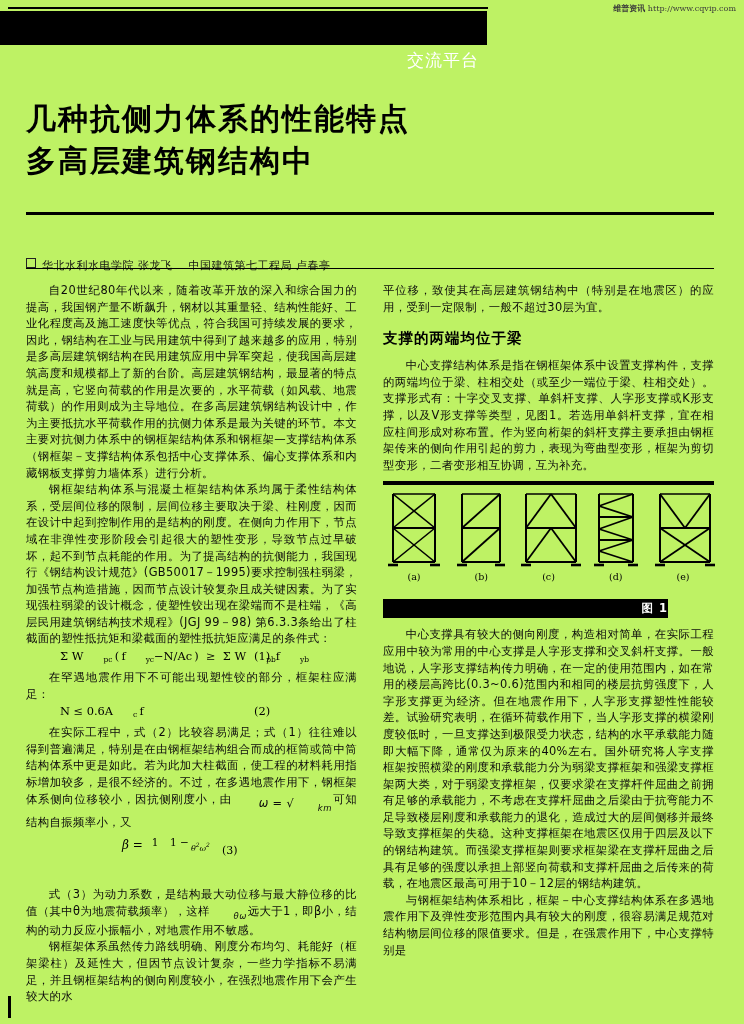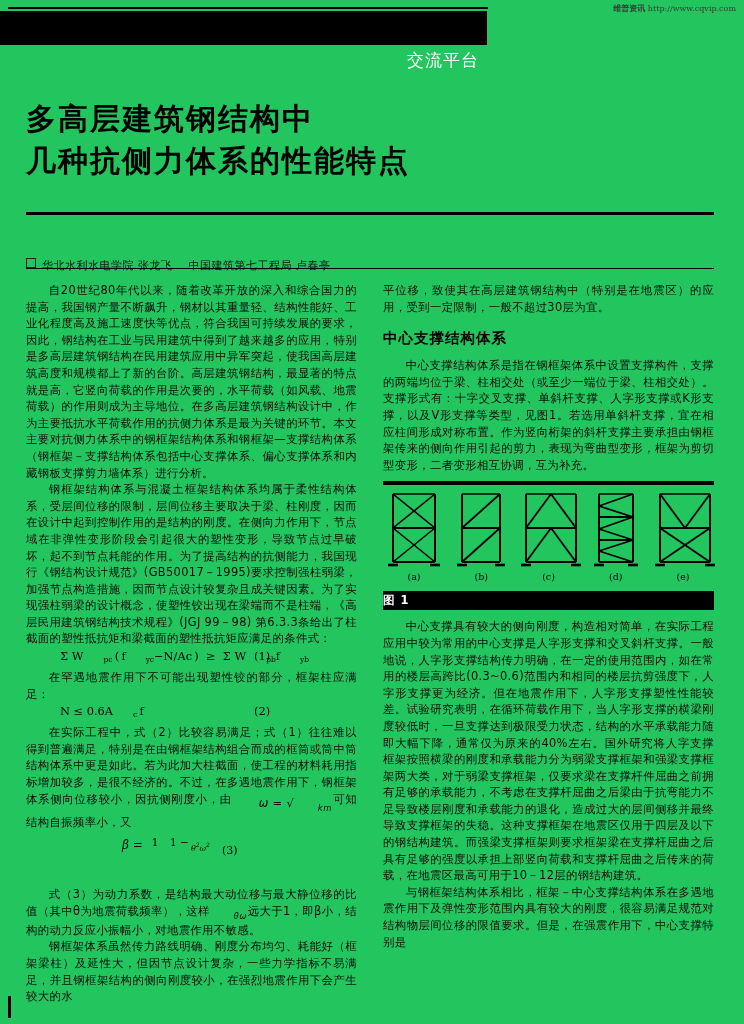--- a/index.html
+++ b/index.html
@@ -15,21 +15,21 @@
     font-family: "DejaVu Sans", "Liberation Sans", sans-serif;
     color: #000000;
     overflow: hidden;
   }
 
   .page {
     position: absolute;
     left: 0; top: 0;
     width: 744px;
     height: 1024px;
-    background: #22c55e;
+    background: #bef264;
   }
 
   
   .watermark {
     position: absolute;
     right: 8px;
     top: 4px;
     font-size: 8px;
     line-height: 10px;
     color: #3a3a3a;
@@ -269,30 +269,30 @@
     text-align: center;
   }
   .fig-cell svg { display: block; margin: 0 auto; }
   .fig-cap {
     font-size: 9.5px;
     line-height: 13px;
     margin-top: 2px;
     font-family: "DejaVu Serif", "Liberation Serif", serif;
   }
   .fig-title-bar {
-    width: 331px;
+    width: 285px;
     height: 19px;
     background: #000;
     color: #fff;
-    text-align: left;
+    text-align: right;
     font-size: 11.5px;
     line-height: 19px;
     font-weight: bold;
     letter-spacing: 1px;
-    margin-top: 8px;
+    margin-top: 16px;
   }
 
   
   .bottom-mark {
     position: absolute;
     left: 8px;
     bottom: 6px;
     width: 3px;
     height: 22px;
     background: #000;
@@ -307,22 +307,22 @@
     <span class="wm-cn">维普资讯</span>
     <span class="wm-url">http://www.cqvip.com</span>
   </div>
 
   <div class="top-rule"></div>
   <div class="banner">
     <div class="banner-label">交流平台</div>
   </div>
 
   <div class="title-block">
+    <div class="title-line">几种抗侧力体系的性能特点</div>
     <div class="title-line">多高层建筑钢结构中</div>
-    <div class="title-line">几种抗侧力体系的性能特点</div>
   </div>
   <div class="title-rule"></div>
 
   <div class="byline">
     <span class="box"></span><span>华北水利水电学院</span>&nbsp;<span>张龙飞</span><span class="gap"></span><span>中国建筑第七工程局</span>&nbsp;<span>卢春亭</span>
   </div>
   <div class="byline-rule"></div>
 
   <div class="col col-left">
 
@@ -358,21 +358,21 @@
 
     <p class="body"><span>式（3）为动力系数，是结构最大动位移与最大静位移的比值（其中</span><span>θ</span><span>为地震荷载频率），这样</span><span class="inline-frac"><span class="ifn">θ</span><span class="ifb"></span><span class="ifd">ω</span></span><span>远大于1，即β小，结构的动力反应小振幅小，对地震作用不敏感。</span></p>
 
     <p class="body">钢框架体系虽然传力路线明确、刚度分布均匀、耗能好（框架梁柱）及延性大，但因节点设计复杂，一些力学指标不易满足，并且钢框架结构的侧向刚度较小，在强烈地震作用下会产生较大的水</p>
   </div>
 
   <div class="col col-right">
 
     <p class="body noindent">平位移，致使其在高层建筑钢结构中（特别是在地震区）的应用，受到一定限制，一般不超过30层为宜。</p>
 
-    <h2 class="section">中心支撑结构体系</h2>
+    <h2 class="section">支撑的两端均位于梁</h2>
 
     <p class="body">中心支撑结构体系是指在钢框架体系中设置支撑构件，支撑的两端均位于梁、柱相交处（或至少一端位于梁、柱相交处）。支撑形式有：十字交叉支撑、单斜杆支撑、人字形支撑或K形支撑，以及V形支撑等类型，见图1。若选用单斜杆支撑，宜在相应柱间形成对称布置。作为竖向桁架的斜杆支撑主要承担由钢框架传来的侧向作用引起的剪力，表现为弯曲型变形，框架为剪切型变形，二者变形相互协调，互为补充。</p>
 
     <div class="figure-block">
       <div class="fig-rule-top"></div>
       <div class="fig-frames">
 
         <div class="fig-cell">
           <svg width="58" height="78" viewBox="0 0 58 78">
             <g stroke="#000" fill="none" stroke-width="2">

